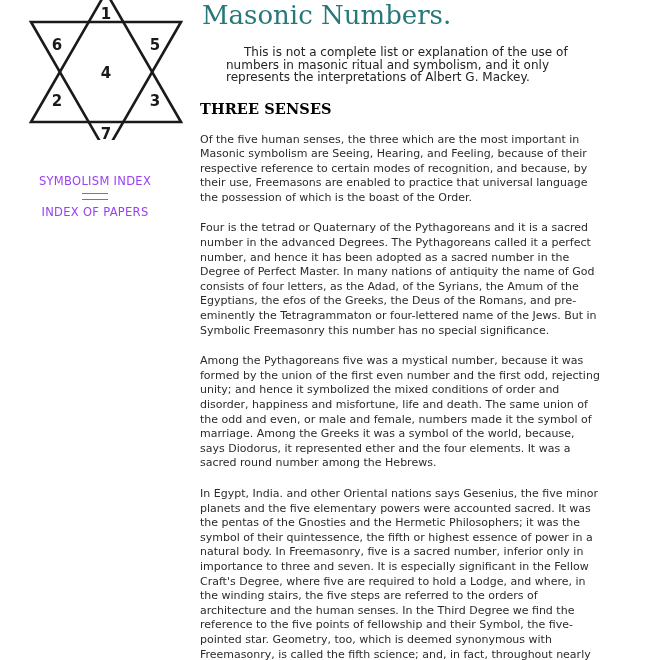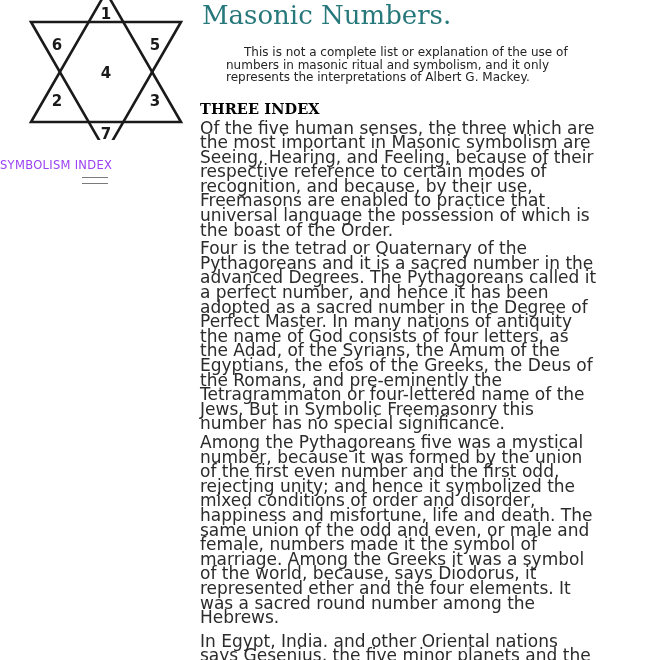--- a/index.html
+++ b/index.html
@@ -43,22 +43,22 @@
     overflow: hidden;
   }
   .figure-wrap svg {
     position: absolute;
     left: 16px;
     top: -18px;
   }
 
   
   #nav {
-    margin-top: 18px;
-    text-align: left;
+    margin-top: 34px;
+    text-align: center;
     padding-right: 6px;
   }
   .nav-link {
     display: block;
     color: #9b40f2;
     text-decoration: none;
     font-family: "DejaVu Sans", sans-serif;
     font-size: 11.5px;
     letter-spacing: 0.3px;
     line-height: 14px;
@@ -100,24 +100,24 @@
     font-size: 14.5px;
     font-weight: bold;
     color: #000000;
     margin: 14px 0 1px 0;
     line-height: 17px;
     letter-spacing: 0.1px;
   }
   .sec-head.first { margin-top: 16px; }
   .body-p {
     font-family: "DejaVu Sans", sans-serif;
-    font-size: 17px;
+    font-size: 11px;
     line-height: 14.6px;
     color: #2b2b2b;
-    margin: 4px 0 9px 0;
+    margin: 16px 0 9px 0;
   }
   .body-p:last-child { margin-bottom: 0; }
 </style>
 </head>
 <body>
 
 <div id="page">
 
   <div id="sidebar">
 
@@ -135,32 +135,33 @@
         <text x="41" y="124" text-anchor="middle" font-family="DejaVu Sans, sans-serif" font-size="15" font-weight="bold" fill="#1a1a1a">2</text>
         <text x="139" y="124" text-anchor="middle" font-family="DejaVu Sans, sans-serif" font-size="15" font-weight="bold" fill="#1a1a1a">3</text>
         <text x="90" y="157" text-anchor="middle" font-family="DejaVu Sans, sans-serif" font-size="15" font-weight="bold" fill="#1a1a1a">7</text>
       </svg>
     </div>
 
     <div id="nav">
       <a class="nav-link" href="#">SYMBOLISM INDEX</a>
       <hr class="nav-sep">
       <hr class="nav-sep">
+      <a class="nav-link" href="#">INDEX OF PAPERS</a>
     </div>
 
   </div>
 
   <div id="content">
 
     <h1 id="title">Masonic Numbers.</h1>
 
     <p id="intro">This is not a complete list or explanation of the use of numbers in masonic ritual and symbolism, and it only represents the interpretations of Albert G. Mackey.</p>
 
     <div>
-      <div class="sec-head first">THREE INDEX</div>
+      <div class="sec-head first">THREE SENSES</div>
       <p class="body-p">Of the five human senses, the three which are the most important in Masonic symbolism are Seeing, Hearing, and Feeling, because of their respective reference to certain modes of recognition, and because, by their use, Freemasons are enabled to practice that universal language the possession of which is the boast of the Order.</p>
     </div>
 
     <div>
       <p class="body-p">Four is the tetrad or Quaternary of the Pythagoreans and it is a sacred number in the advanced Degrees. The Pythagoreans called it a perfect number, and hence it has been adopted as a sacred number in the Degree of Perfect Master. In many nations of antiquity the name of God consists of four letters, as the Adad, of the Syrians, the Amum of the Egyptians, the efos of the Greeks, the Deus of the Romans, and pre-eminently the Tetragrammaton or four-lettered name of the Jews. But in Symbolic Freemasonry this number has no special significance.</p>
     </div>
 
     <div>
       <p class="body-p">Among the Pythagoreans five was a mystical number, because it was formed by the union of the first even number and the first odd, rejecting unity; and hence it symbolized the mixed conditions of order and disorder, happiness and misfortune, life and death. The same union of the odd and even, or male and female, numbers made it the symbol of marriage. Among the Greeks it was a symbol of the world, because, says Diodorus, it represented ether and the four elements. It was a sacred round number among the Hebrews.</p>
       <p class="body-p">In Egypt, India. and other Oriental nations says Gesenius, the five minor planets and the five elementary powers were accounted sacred. It was the pentas of the Gnosties and the Hermetic Philosophers; it was the symbol of their quintessence, the fifth or highest essence of power in a natural body. In Freemasonry, five is a sacred number, inferior only in importance to three and seven. It is especially significant in the Fellow Craft's Degree, where five are required to hold a Lodge, and where, in the winding stairs, the five steps are referred to the orders of architecture and the human senses. In the Third Degree we find the reference to the five points of fellowship and their Symbol, the five-pointed star. Geometry, too, which is deemed synonymous with Freemasonry, is called the fifth science; and, in fact, throughout nearly all the Degrees of Freemasonry, we find abundant allusions to five as a sacred and mystical number.</p>

